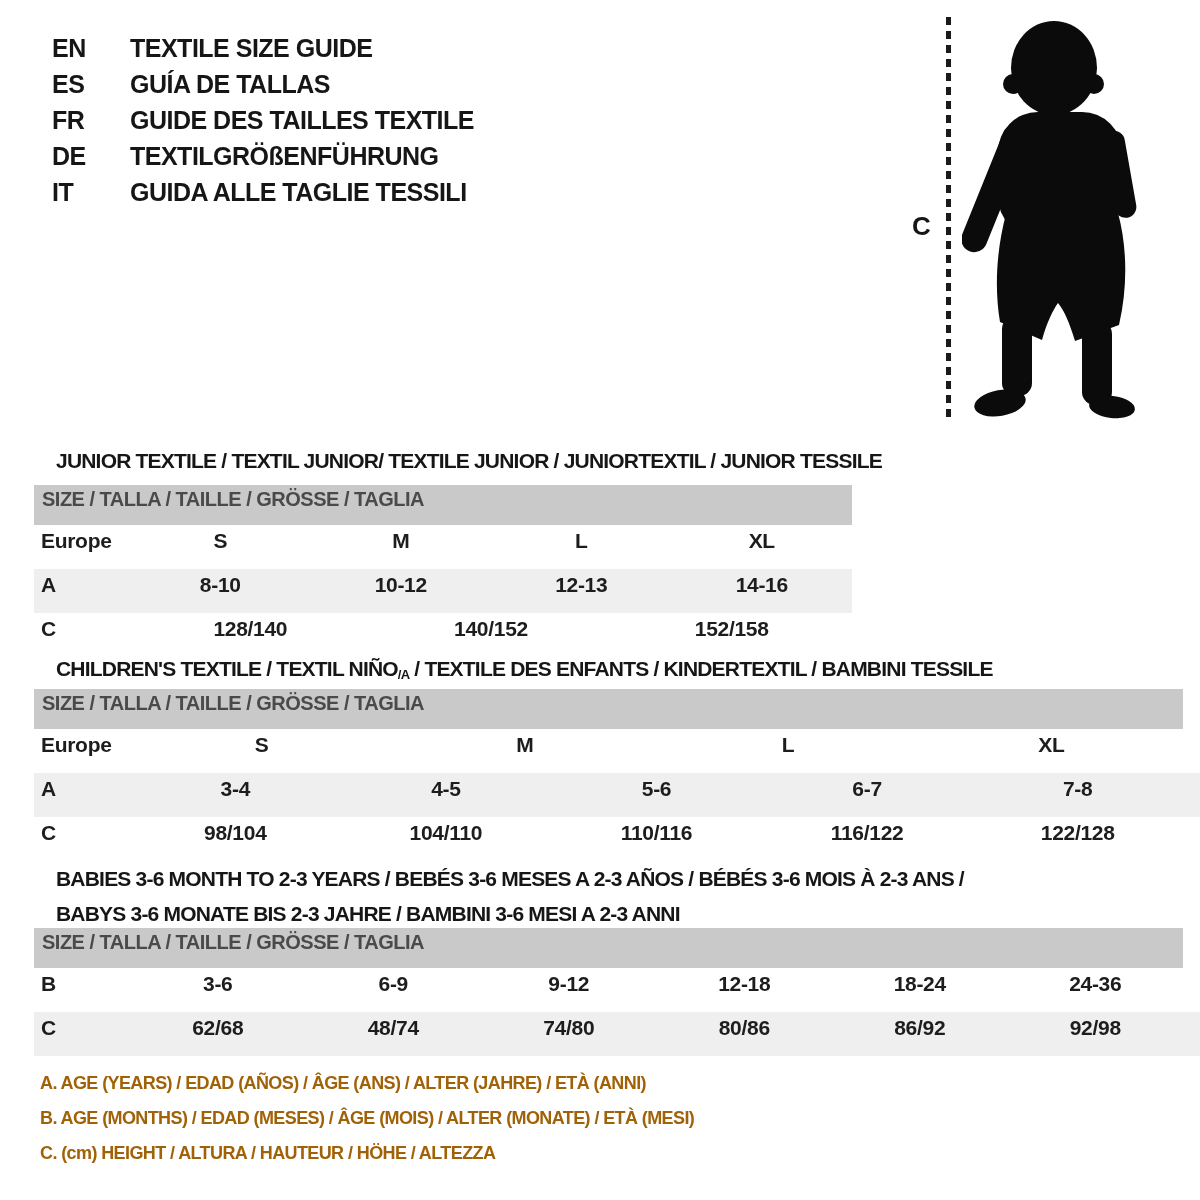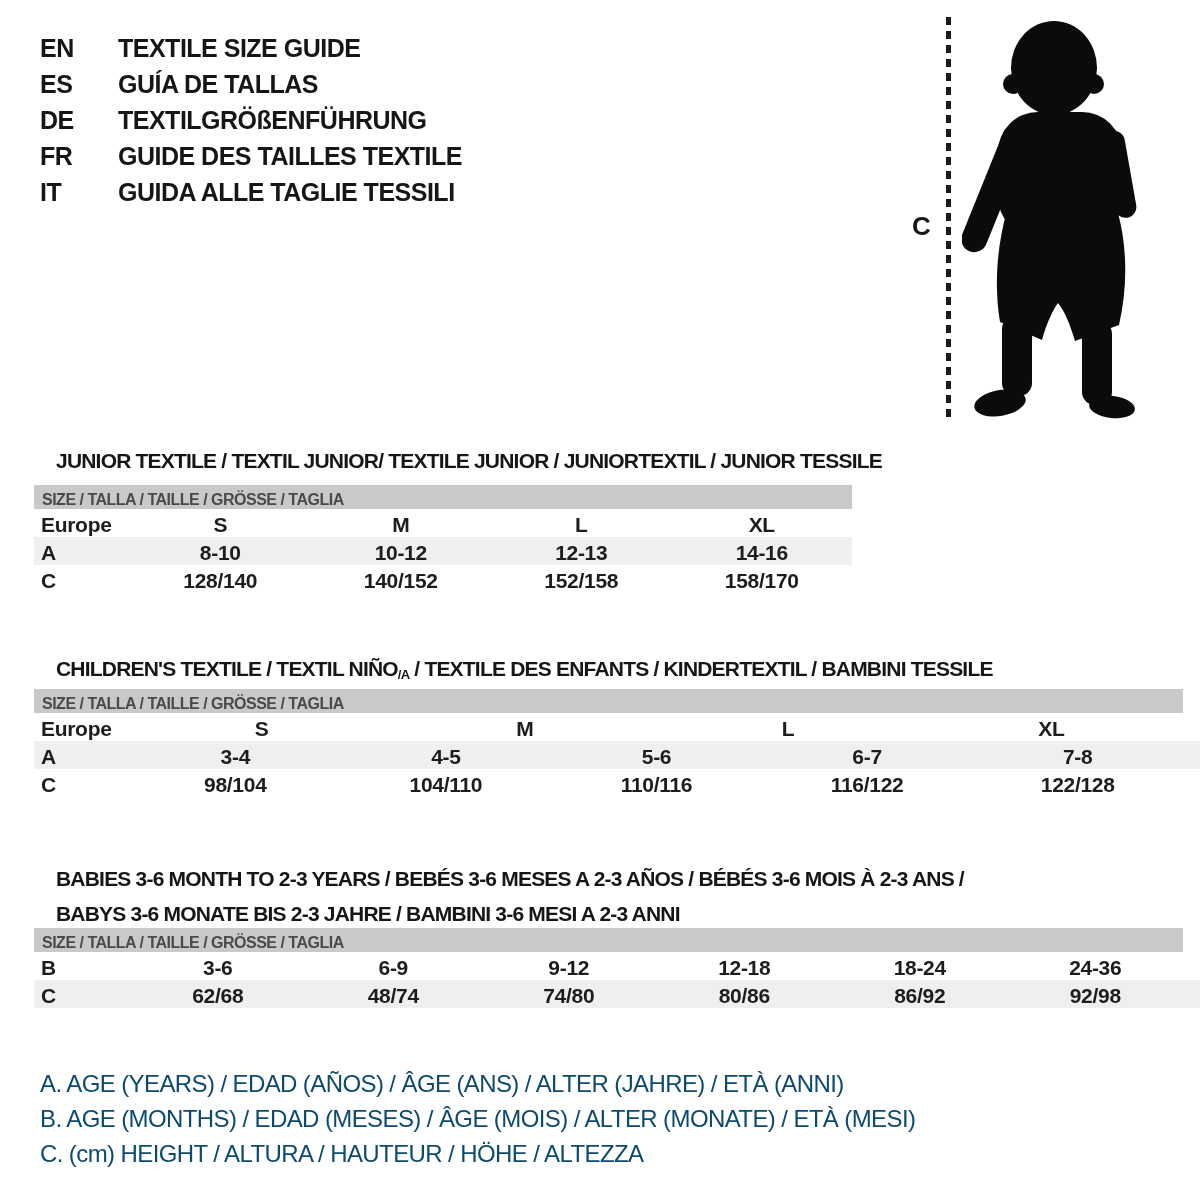--- a/index.html
+++ b/index.html
@@ -4,21 +4,21 @@
 <style>
   html, body { margin:0; padding:0; }
   body {
     width:1200px; height:1200px; background:#ffffff; overflow:hidden;
     font-family:"Liberation Sans","DejaVu Sans",sans-serif;
     -webkit-font-smoothing:antialiased;
   }
   .page { position:relative; width:1200px; height:1200px; background:#fff; }
 
   
-  .lang-list { position:absolute; left:40px; top:30px; }
+  .lang-list { position:absolute; left:52px; top:30px; }
   .lang-row { display:flex; line-height:36px; }
   .lang-code, .lang-label {
     font-size:25px; font-weight:700; color:#161616; letter-spacing:-0.5px; white-space:nowrap;
   }
   .lang-code { width:78px; }
 
   
   .measure-line {
     position:absolute; left:946px; top:17px; width:5px; height:400px;
     background:repeating-linear-gradient(to bottom,#1a1a1a 0 8px,transparent 8px 14px);
@@ -39,64 +39,64 @@
   .t2 { left:40px; top:640px; }
   .t3 { left:40px; top:845px; line-height:35px; }
   .t3 .line { display:block; }
 
   
   .size-table { position:absolute; }
   .tbl1 { left:34px; top:485px; width:818px; }
   .tbl2 { left:34px; top:689px; width:1149px; }
   .tbl3 { left:34px; top:928px; width:1149px; }
   .thead {
-    height:24px; line-height:29px; background:var(--table_header_bg,#c9c9c9);
-    color:#4a4a4a; font-size:16px; font-weight:700; letter-spacing:-0.5px;
+    height:40px; line-height:29px; background:var(--table_header_bg,#c9c9c9);
+    color:#4a4a4a; font-size:20px; font-weight:700; letter-spacing:-0.5px;
     padding-left:8px; box-sizing:border-box; white-space:nowrap; overflow:hidden;
   }
   .trow {
-    position:relative; display:flex; height:28px; line-height:32px;
+    position:relative; display:flex; height:44px; line-height:32px;
     font-size:21px; font-weight:700; color:var(--text,#1d1d1d); letter-spacing:-0.3px;
   }
   .trow.shade { background:var(--row_shade_bg,#efefef); }
   .trow.bleed::after {
     content:""; position:absolute; left:100%; top:0; width:17px; height:100%;
     background:var(--row_shade_bg,#efefef);
   }
   .cell { flex:1; text-align:center; white-space:nowrap; }
   .cell.lab { flex:0 0 96px; text-align:left; padding-left:7px; box-sizing:border-box; }
 
   
   .legend { position:absolute; left:40px; top:1066px; }
   .legend-line {
-    font-size:24px; font-weight:400; color:#0c4a6e; letter-spacing:-0.6px;
+    font-size:18px; font-weight:700; color:#a16207; letter-spacing:-0.6px;
     line-height:35px; white-space:nowrap;
   }
 </style>
 </head>
 <body>
 
 <div class="page">
 
   <div class="lang-list">
     <div class="lang-row">
       <span class="lang-code">EN</span>
       <span class="lang-label">TEXTILE SIZE GUIDE</span>
     </div>
     <div class="lang-row">
       <span class="lang-code">ES</span>
       <span class="lang-label">GUÍA DE TALLAS</span>
     </div>
     <div class="lang-row">
+      <span class="lang-code">FR</span>
+      <span class="lang-label">GUIDE DES TAILLES TEXTILE</span>
+    </div>
+    <div class="lang-row">
       <span class="lang-code">DE</span>
       <span class="lang-label">TEXTILGRÖßENFÜHRUNG</span>
-    </div>
-    <div class="lang-row">
-      <span class="lang-code">FR</span>
-      <span class="lang-label">GUIDE DES TAILLES TEXTILE</span>
     </div>
     <div class="lang-row">
       <span class="lang-code">IT</span>
       <span class="lang-label">GUIDA ALLE TAGLIE TESSILI</span>
     </div>
   </div>
 
   <div class="measure-line"></div>
   <div class="measure-label">C</div>
   <svg class="baby" viewBox="0 0 180 405" aria-hidden="true">
@@ -130,21 +130,20 @@
         <span class="cell">8-10</span>
         <span class="cell">10-12</span>
         <span class="cell">12-13</span>
         <span class="cell">14-16</span>
       </div>
       <div class="trow">
         <span class="cell lab">C</span>
         <span class="cell">128/140</span>
         <span class="cell">140/152</span>
         <span class="cell">152/158</span>
-        <span class="cell">158/170</span>
       </div>
     </div>
 
   <h2 class="title t2"><span>CHILDREN'S TEXTILE / TEXTIL NIÑO</span><span class="sub">/A</span><span> / TEXTILE DES ENFANTS / KINDERTEXTIL / BAMBINI TESSILE</span></h2>
   <div class="size-table tbl2">
       <div class="thead">SIZE / TALLA / TAILLE / GRÖSSE / TAGLIA</div>
       <div class="trow">
         <span class="cell lab">Europe</span>
         <span class="cell">S</span>
         <span class="cell">M</span>

